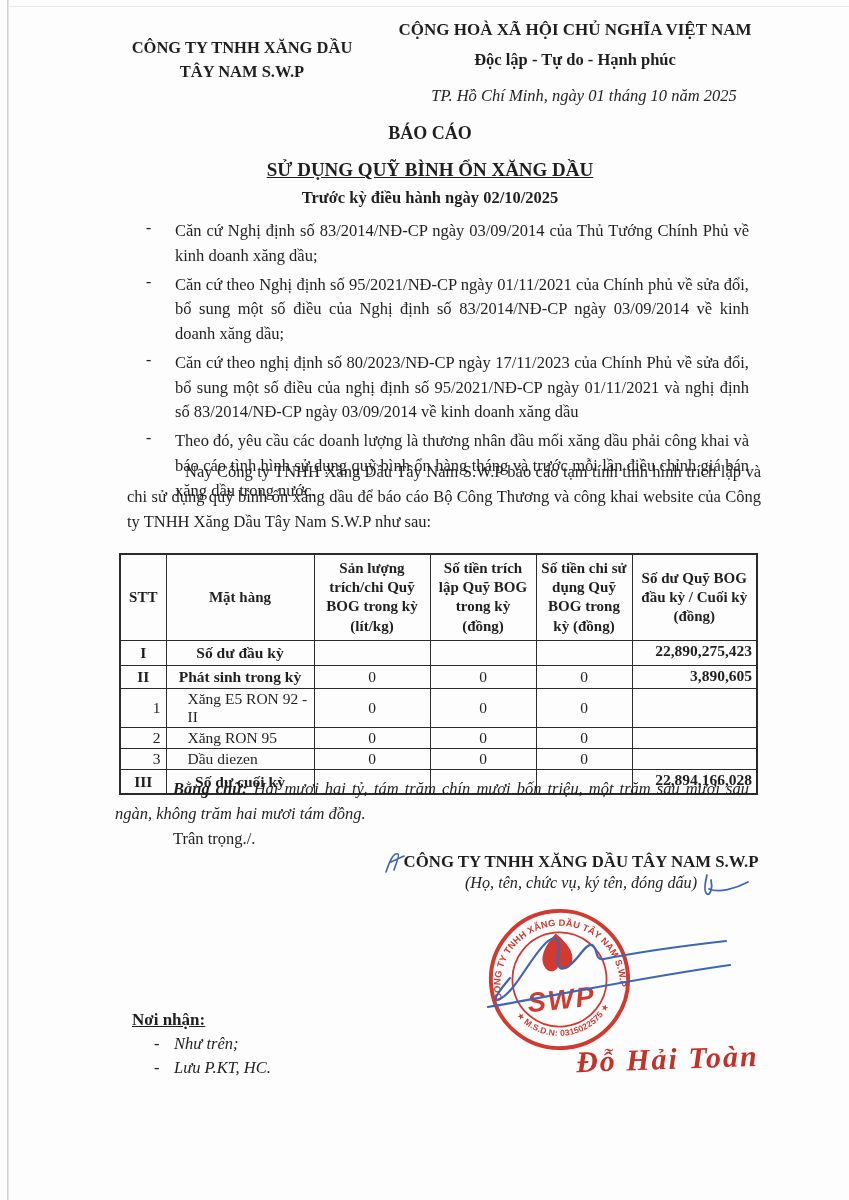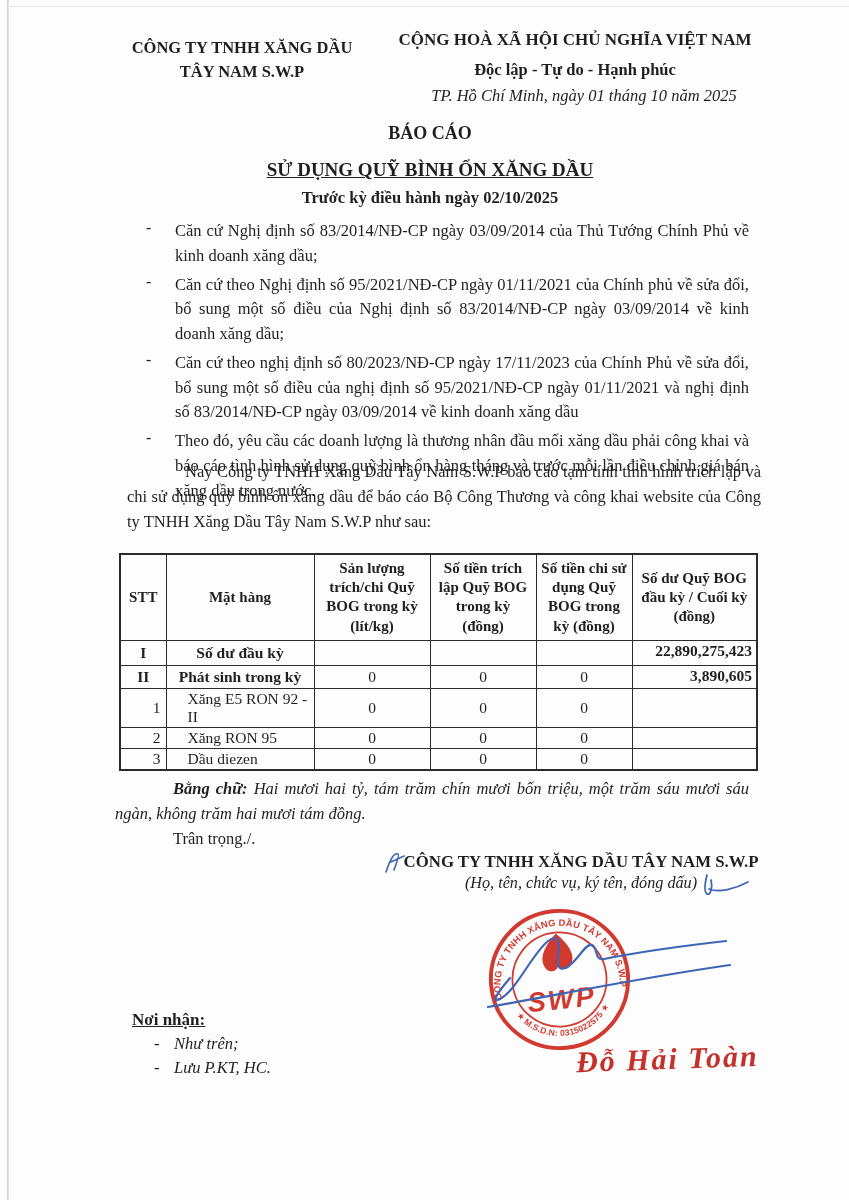--- a/index.html
+++ b/index.html
@@ -13,21 +13,21 @@
     background:#fdfdfe;overflow:hidden;color:var(--ink);
     font-family:"Liberation Serif","DejaVu Serif",serif;
   }
   .abs{position:absolute;}
   
   .edge-left{left:7px;top:0;bottom:0;width:2px;background:linear-gradient(to right,#c4c8d0,#e9ebef);}
   .edge-top{left:8px;top:6px;right:0;height:1px;background:#e6e8ec;}
 
   
   .hdr-left{left:116px;top:36px;width:252px;text-align:center;font-weight:bold;font-size:16.5px;line-height:1.45;}
-  .hdr-right{left:392px;top:30px;width:366px;text-align:center;font-weight:bold;}
+  .hdr-right{left:392px;top:20px;width:366px;text-align:center;font-weight:bold;}
   .hdr-right .l1{font-size:17px;}
   .hdr-right .l2{font-size:16.5px;margin-top:10px;}
   .dateline{left:410px;top:86px;width:348px;text-align:center;font-style:italic;font-size:16.5px;}
 
   
   .title{left:108px;top:122px;width:644px;text-align:center;font-weight:bold;line-height:1.3;}
   .title .t1{font-size:18px;}
   .title .t2{font-size:19px;margin-top:13px;text-decoration:underline;}
   .title .t3{font-size:16.5px;margin-top:4px;}
 
@@ -181,20 +181,28 @@
         <td class="c-bal"></td>
       </tr>
       <tr class="row-item">
         <td class="c-stt plain">3</td>
         <td class="c-item plain">Dầu diezen</td>
         <td class="c-zero">0</td>
         <td class="c-zero">0</td>
         <td class="c-zero">0</td>
         <td class="c-bal"></td>
       </tr>
+      <tr class="row-tall">
+        <td class="c-stt">III</td>
+        <td class="c-item">Số dư cuối kỳ</td>
+        <td class="c-zero"></td>
+        <td class="c-zero"></td>
+        <td class="c-zero"></td>
+        <td class="c-bal">22,894,166,028</td>
+      </tr>
     </tbody>
   </table>
 
   <p class="abs amount">
     <b>Bằng chữ:</b>
     <span>Hai mươi hai tỷ, tám trăm chín mươi bốn triệu, một trăm sáu mươi sáu ngàn, không trăm hai mươi tám đồng.</span>
   </p>
   <div class="abs closing">Trân trọng./.</div>
 
   <div class="abs sig-block">

